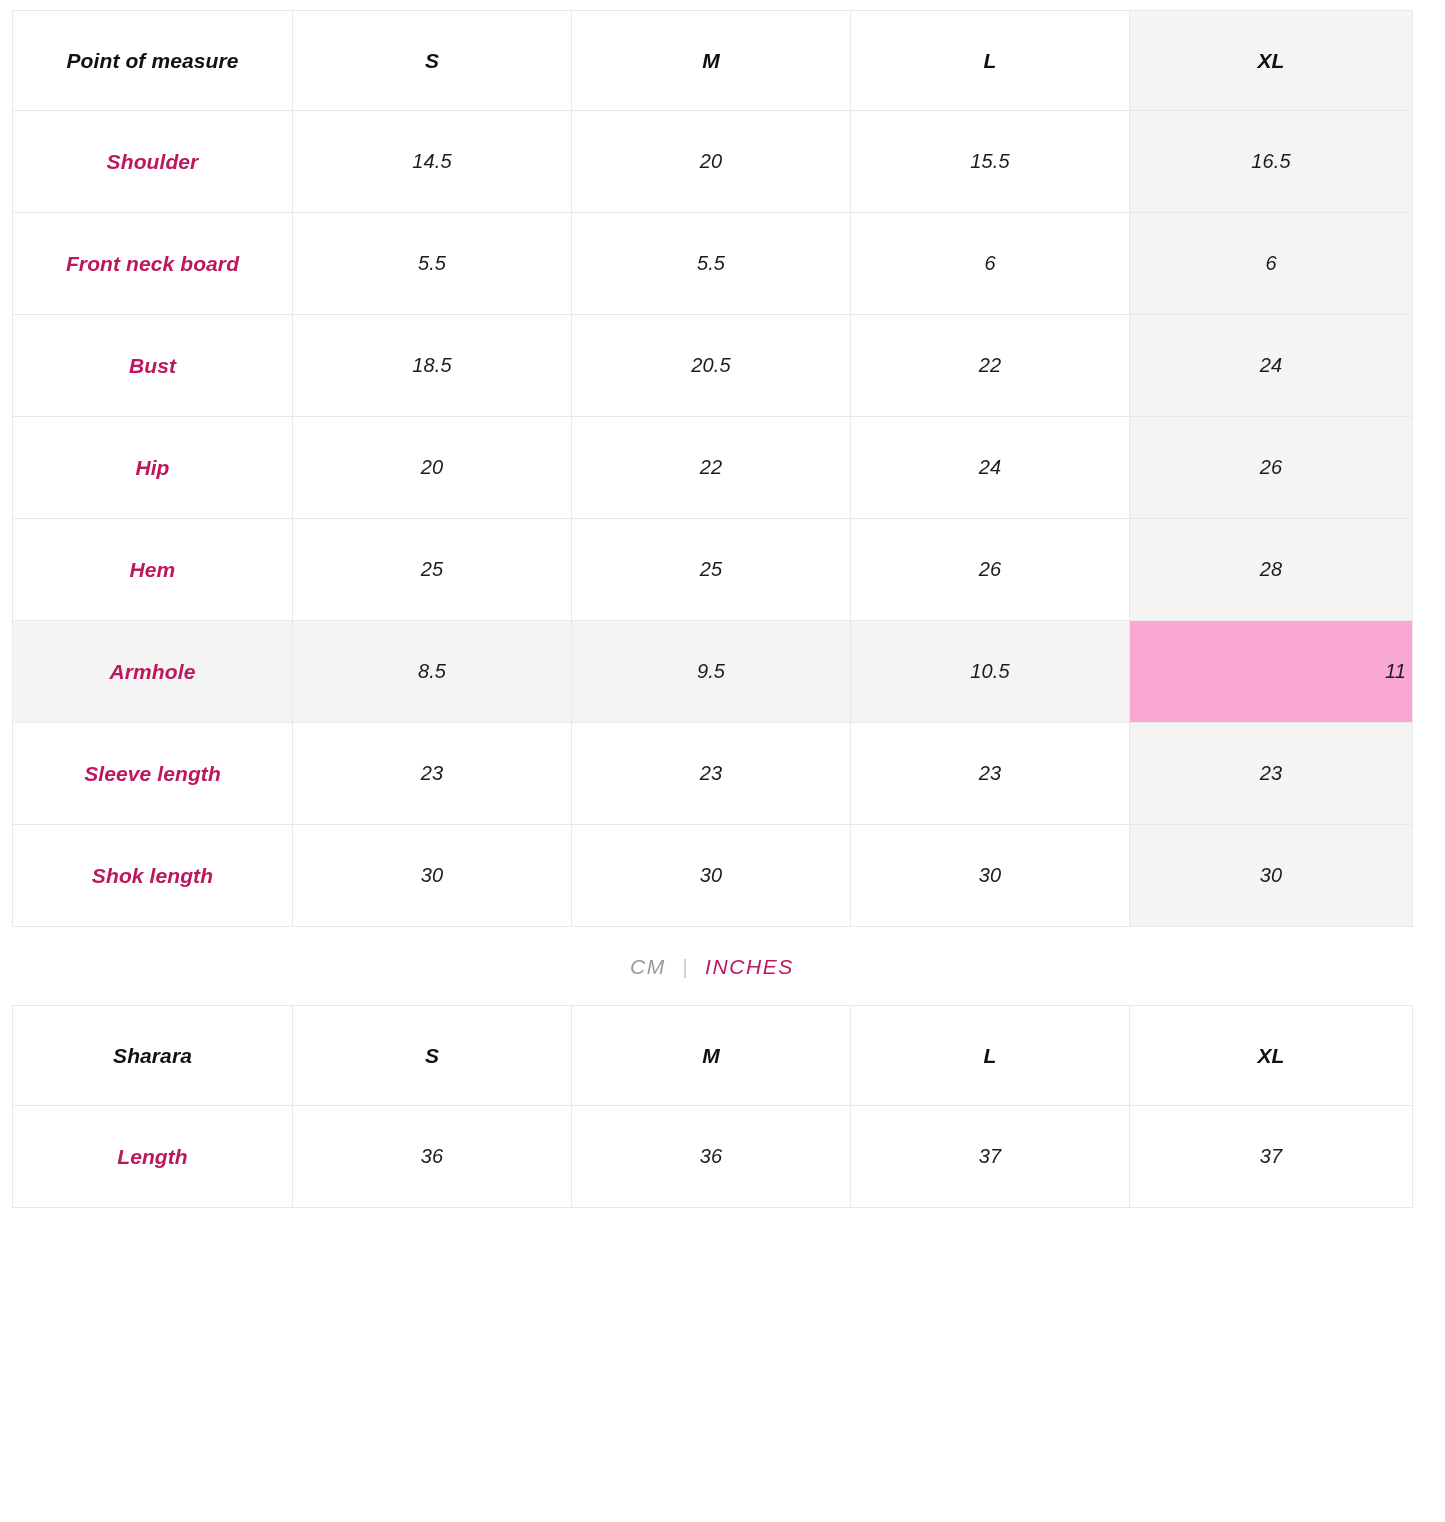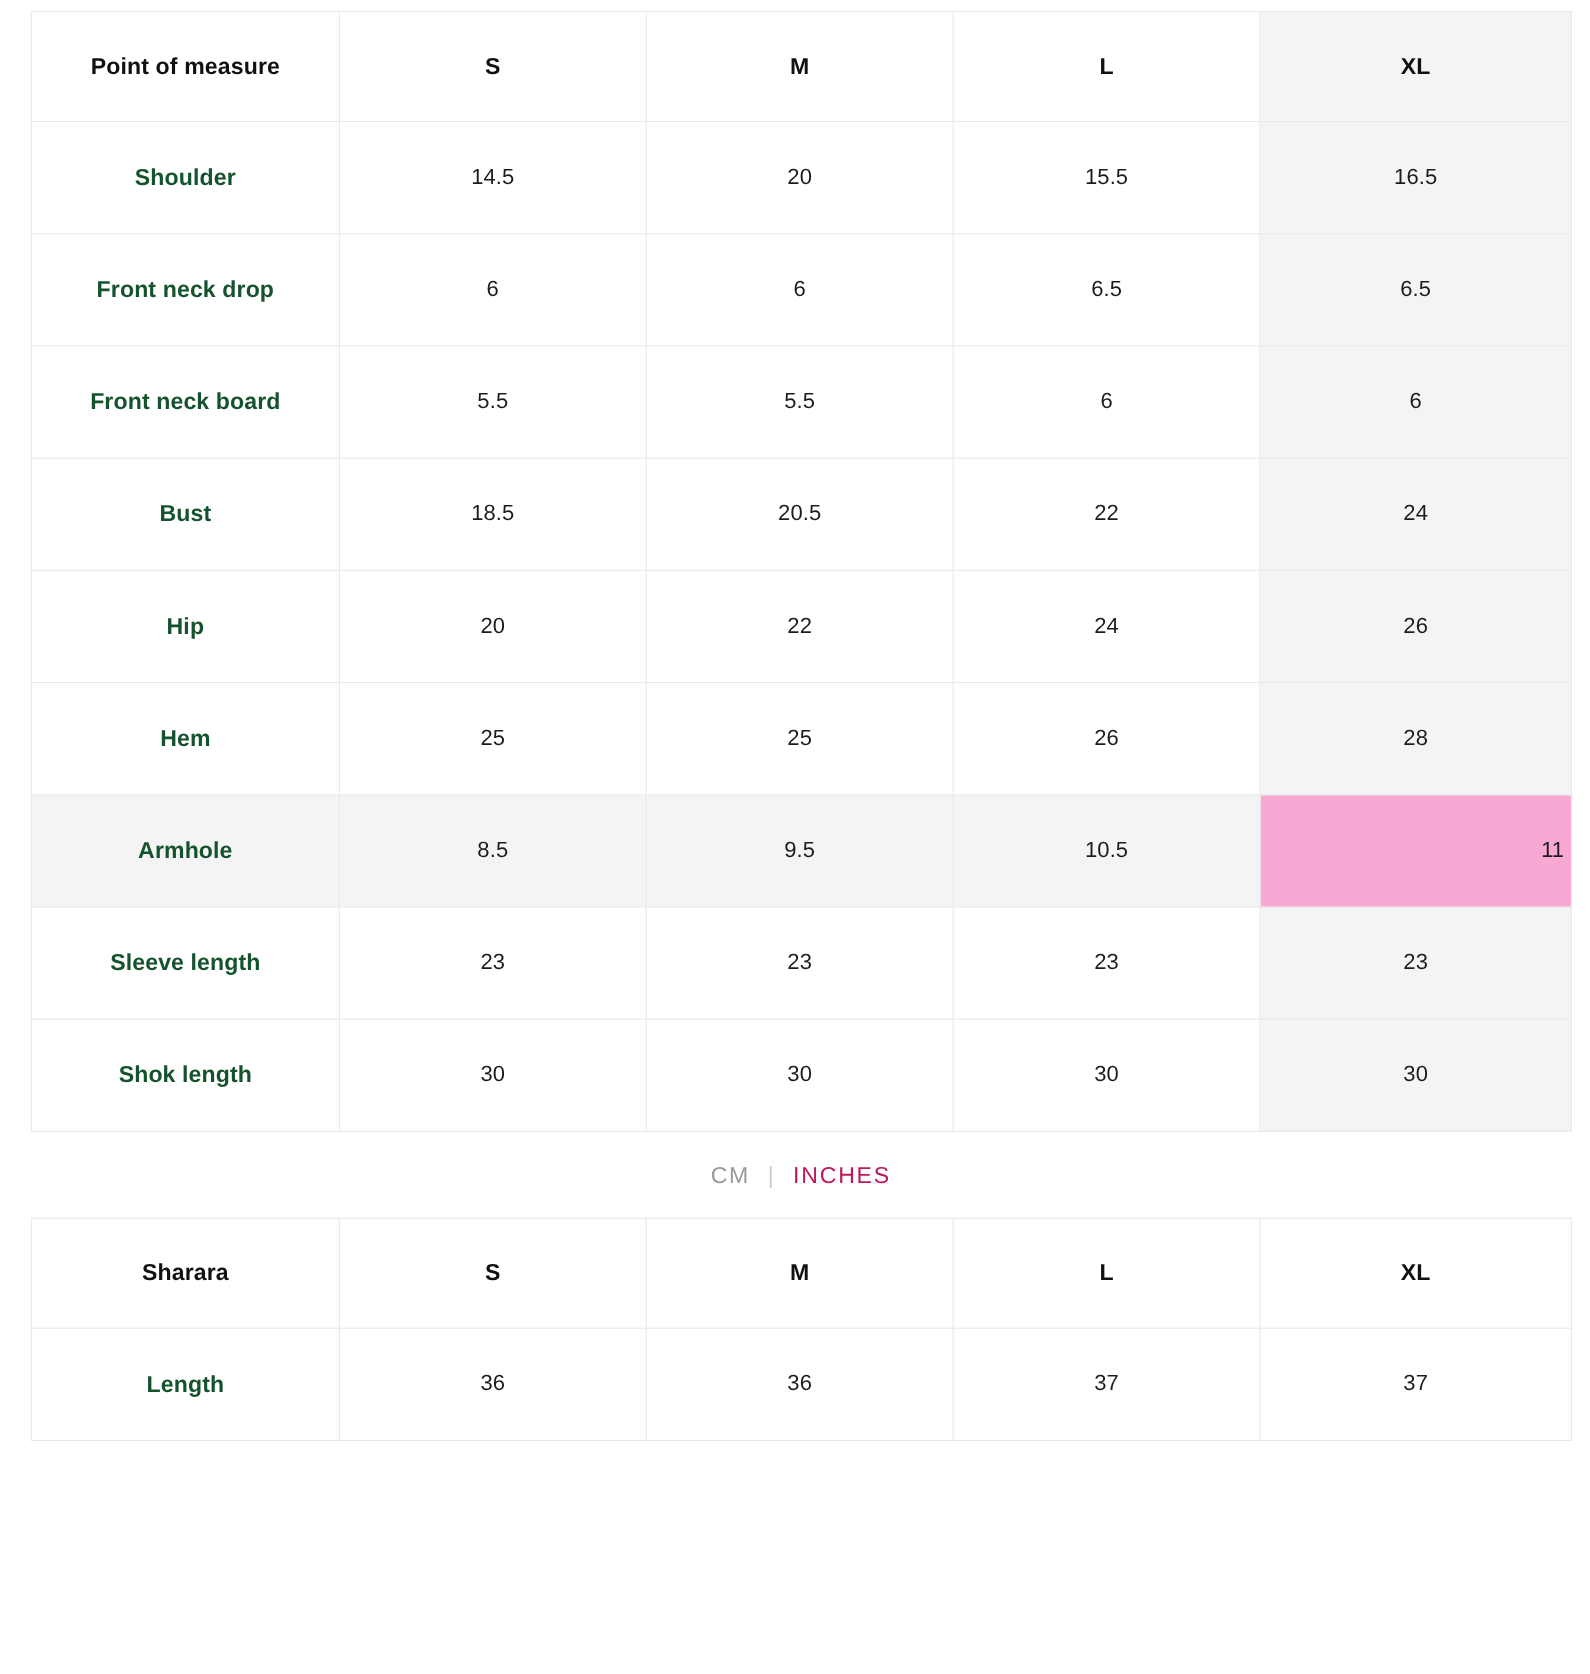--- a/index.html
+++ b/index.html
@@ -15,21 +15,22 @@
   body {
     font-family: "Liberation Sans", "DejaVu Sans", sans-serif;
     color: #1a1a1a;
     -webkit-font-smoothing: antialiased;
   }
 
   .page {
     position: relative;
     width: 1337px;
     height: 1522px;
-    padding: 10px 23px 0 28px;
+    padding: 10px 23px 0 12px;
+    font-style: italic;
   }
 
   table.size-table {
     width: 1400px;
     border-collapse: collapse;
     table-layout: fixed;
     background: #ffffff;
   }
 
   table.size-table col.c-label { width: 280px; }
@@ -61,21 +62,21 @@
     font-size: 21px;
   }
 
   
   table.size-table tbody td {
     height: 102px;
   }
   table.size-table tbody td.row-label {
     font-weight: 700;
     font-size: 21px;
-    color: #14532d;
+    color: #be185d;
   }
 
   
   table.size-table .xl-cell {
     background: #f4f4f4;
   }
   
   table.size-table tr.row-highlight > td {
     background: #f4f4f4;
     margin-top: 12px;
@@ -137,27 +138,20 @@
     </thead>
     <tbody>
         <tr>
           <td class="row-label">Shoulder</td>
           <td>14.5</td>
           <td>20</td>
           <td>15.5</td>
           <td class="xl-cell">16.5</td>
         </tr>
         <tr>
-          <td class="row-label">Front neck drop</td>
-          <td>6</td>
-          <td>6</td>
-          <td>6.5</td>
-          <td class="xl-cell">6.5</td>
-        </tr>
-        <tr>
           <td class="row-label">Front neck board</td>
           <td>5.5</td>
           <td>5.5</td>
           <td>6</td>
           <td class="xl-cell">6</td>
         </tr>
         <tr>
           <td class="row-label">Bust</td>
           <td>18.5</td>
           <td>20.5</td>

